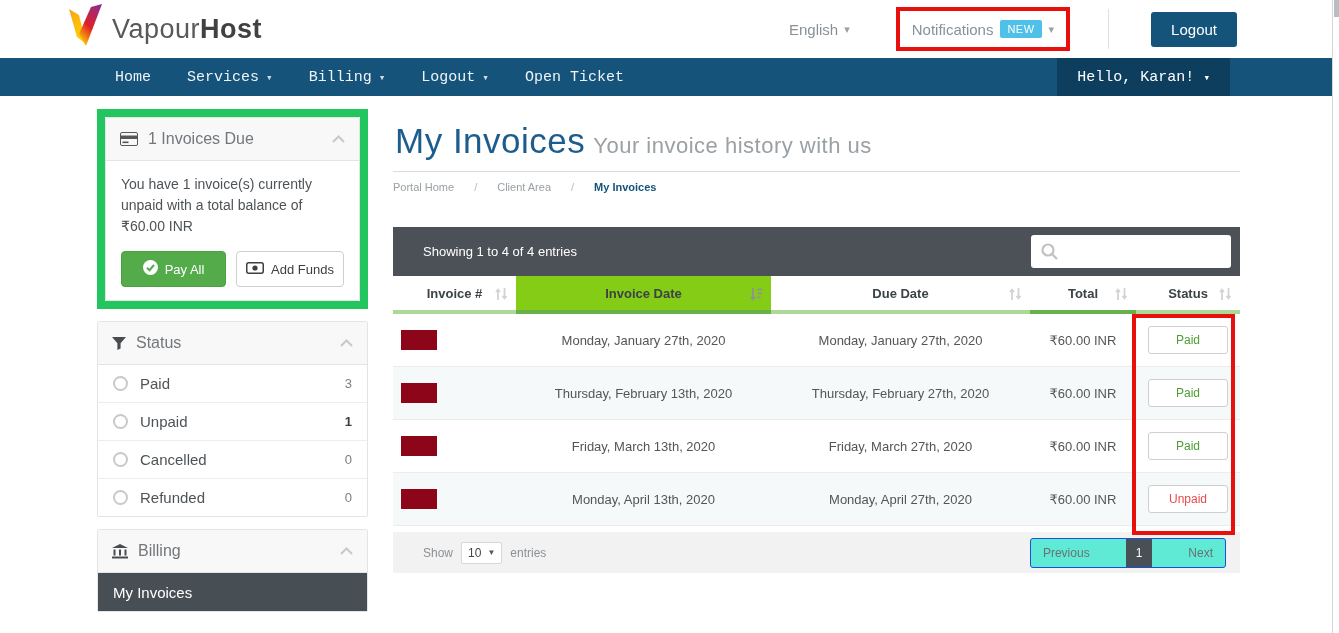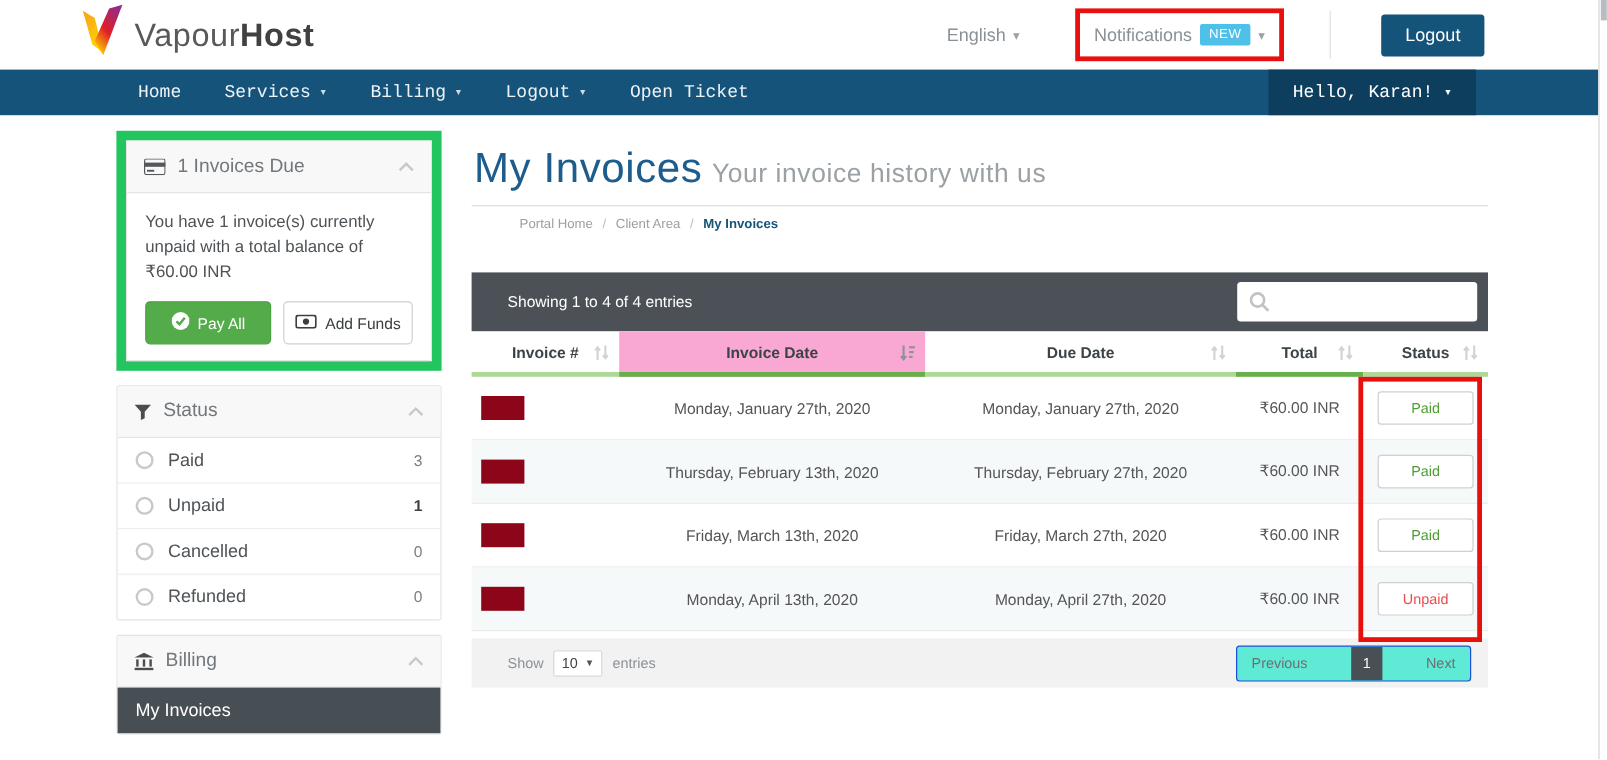--- a/index.html
+++ b/index.html
@@ -54,36 +54,36 @@
   .radio { width:15px; height:15px; border:2px solid #c9c9c9; border-radius:50%; flex:none; }
   .count { margin-left:auto; font-size:13px; color:#7a8084; }
   .count.emph { font-weight:700; color:#3c4043; }
   .side-link { background:#474e54; color:#fff; font-size:15px; padding:11px 15px; height:38px; cursor:pointer; }
 
   
   .page-head { padding:12px 0 0 2px; }
   .page-title { display:inline; font-size:35px; font-weight:400; color:#1d5d8d; letter-spacing:.5px; }
   .page-sub { font-size:22px; color:#9aa0a4; margin-left:8px; letter-spacing:.5px; }
   .rule { border-bottom:1px solid #dcdcdc; margin:10px 0 9px 0; }
-  .breadcrumb { font-size:11px; color:#9aa0a4; display:flex; gap:8px; align-items:flex-end;margin-left:40px; }
+  .breadcrumb { font-size:11px; color:#9aa0a4; display:flex; gap:20px; align-items:flex-end; }
   .breadcrumb .sep { color:#b9bdc1; }
   .crumb { cursor:pointer; }
   .crumb.active { color:#14537a; font-weight:700; cursor:default; }
 
   
   .table-wrap { margin-top:34px; position:relative; }
   .toolbar { background:#4c5157; height:49px; display:flex; align-items:center; padding:0 9px 0 30px; }
   .toolbar-text { color:#fff; font-size:13px; }
   .searchbox { margin-left:auto; position:relative; }
   .searchbox input { width:200px; height:33px; border:none; border-radius:3px; background:#fff; padding:0 10px 0 34px; font-size:13px; color:#444; outline:none; }
   .search-glyph { position:absolute; left:9px; top:7px; }
 
   .thead { display:flex; }
   .th { height:38px; display:flex; align-items:center; justify-content:center; position:relative; font-size:13px; font-weight:700; color:#3c4347; border-bottom:4px solid #aed898; cursor:pointer; }
-  .th.sorted { background:#f9a8d4; }
+  .th.sorted { background:#84cc16; }
   .th.dark-border { border-bottom-color:#67b04a; }
   .th .sort-ic { position:absolute; right:8px; top:11px; }
   .c1{width:123px}.c2{width:255px}.c3{width:259px}.c4{width:106px}.c5{width:104px}
 
   .trow { display:flex; align-items:center; height:53px; border-bottom:1px solid #ececec; font-size:13px; color:#555; cursor:pointer; }
   .trow.stripe { background:#f5f9fa; }
   .td { display:flex; align-items:center; justify-content:center; }
   .td.left { justify-content:flex-start; padding-left:8px; }
   .redact { width:36px; height:20px; background:#8c0519; }
   .status-btn { width:80px; height:28px; background:#fff; border:1px solid #cfcfcf; border-radius:3px; font-size:12px; cursor:pointer; font-family:inherit; }

